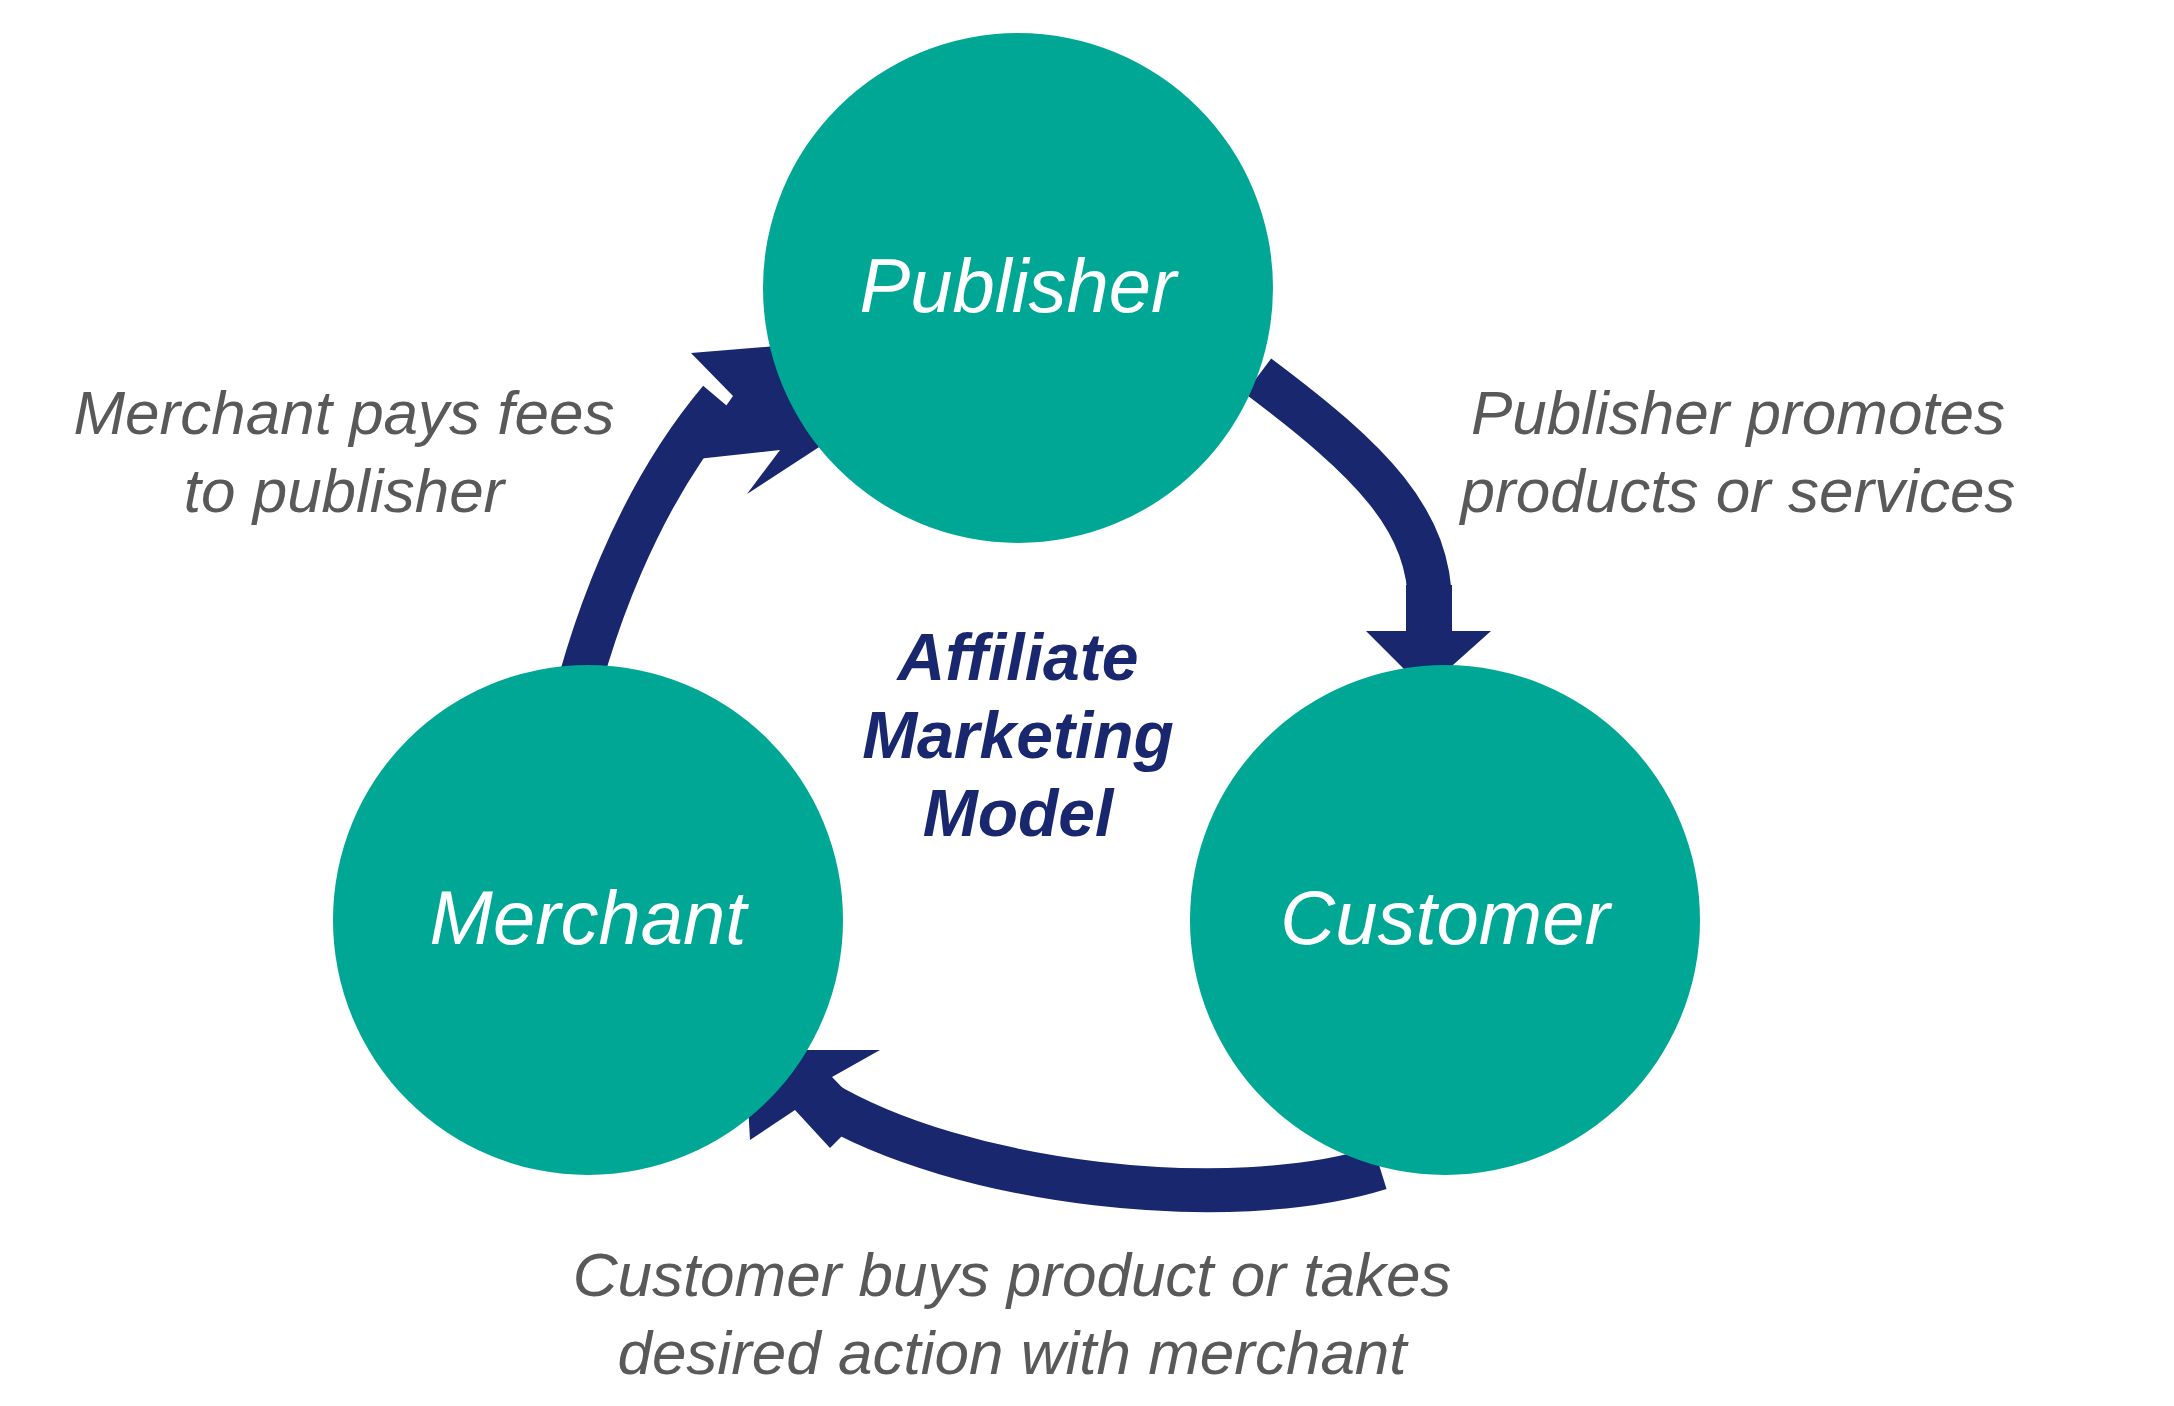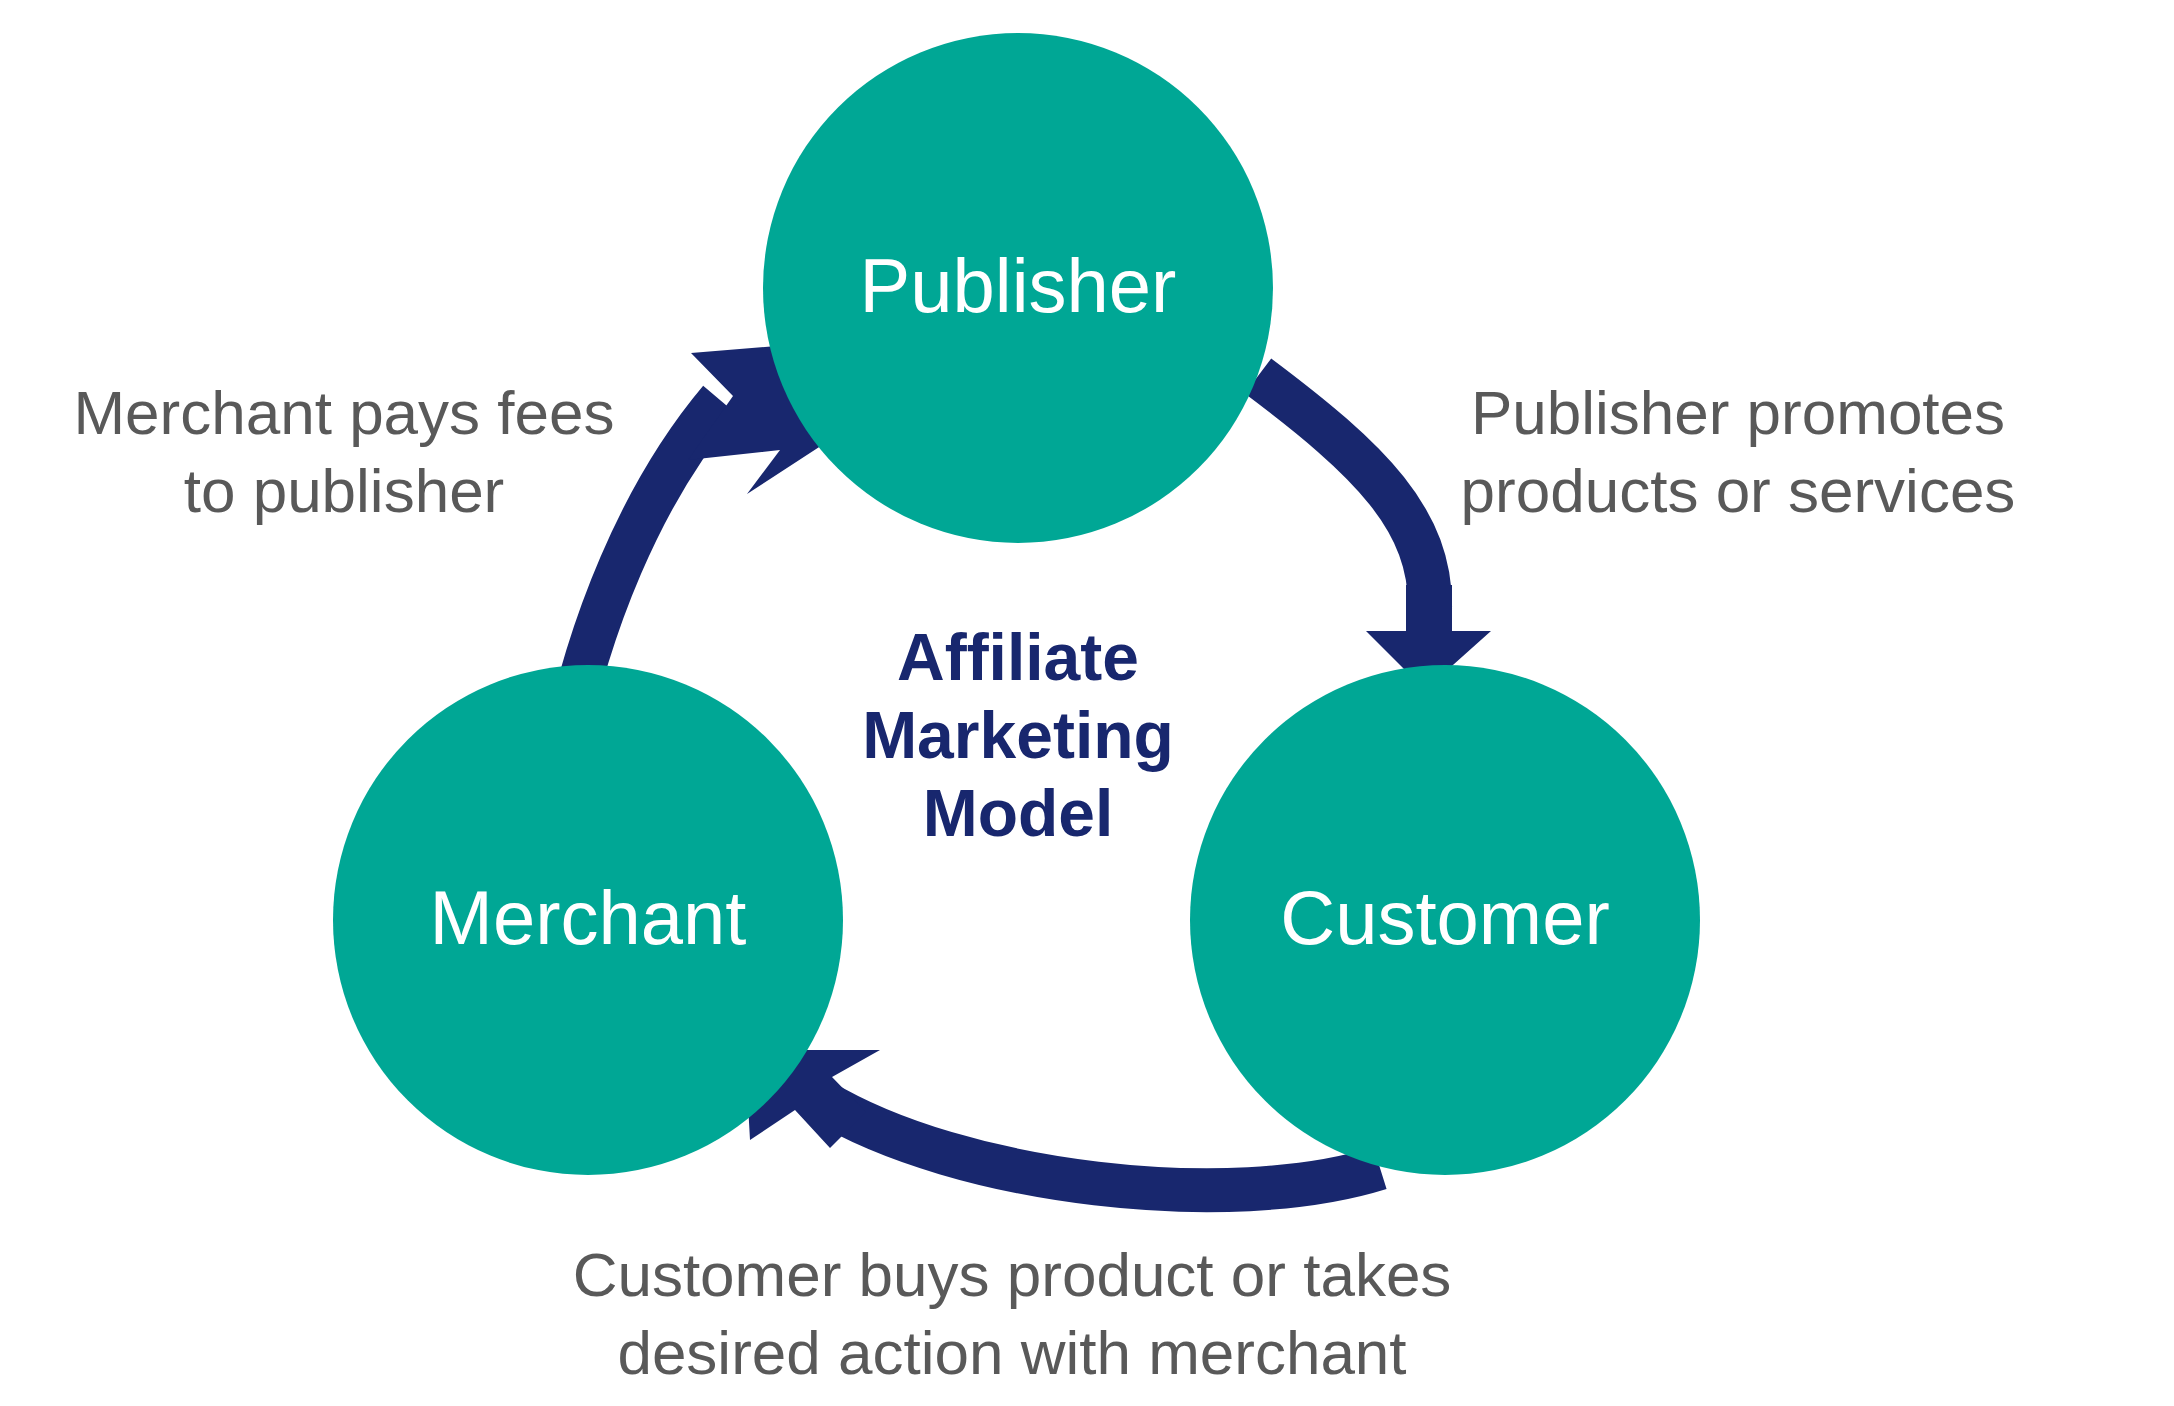--- a/index.html
+++ b/index.html
@@ -11,20 +11,21 @@
     width: 2174px;
     height: 1406px;
     overflow: hidden;
     font-family: "Liberation Sans", sans-serif;
   }
   #stage {
     position: relative;
     width: 2174px;
     height: 1406px;
     background: #ffffff;
+    font-style: italic;
   }
   #diagram-svg {
     position: absolute;
     left: 0;
     top: 0;
     width: 2174px;
     height: 1406px;
   }
   .node-label {
     fill: #ffffff;

